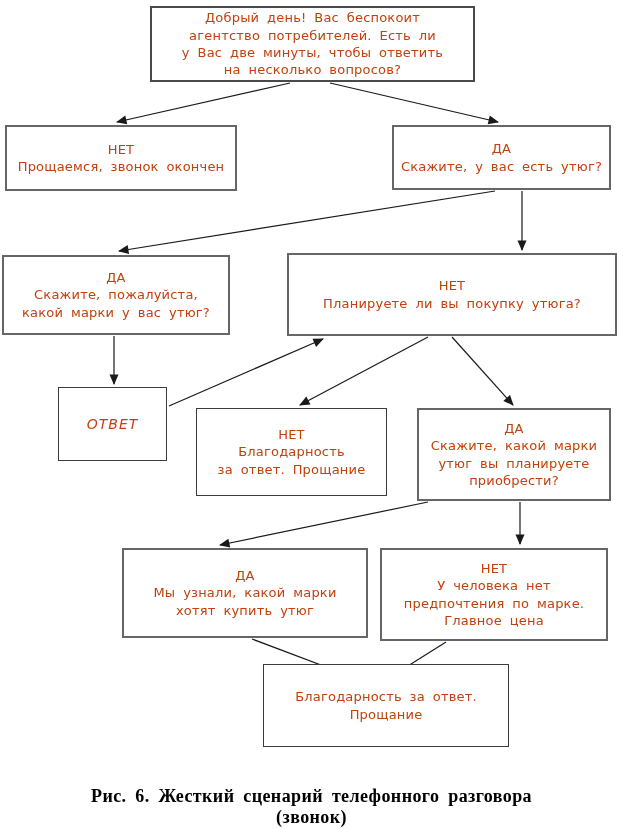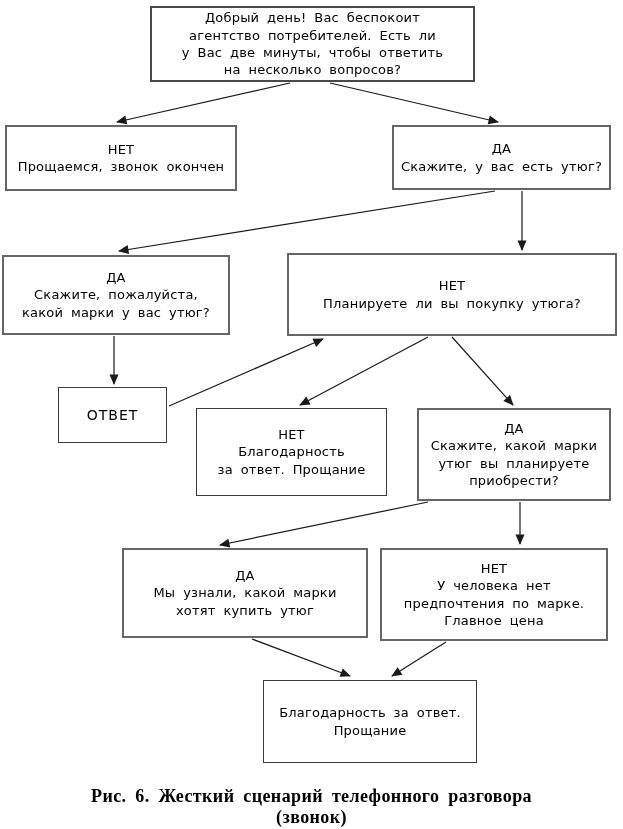--- a/index.html
+++ b/index.html
@@ -27,40 +27,40 @@
     display: flex;
     align-items: center;
     justify-content: center;
     box-sizing: border-box;
     text-align: center;
   }
   .node .label {
     white-space: pre-line;
     font-size: 13px;
     line-height: 1.33;
-    color: #000000;
+    color: #c2410c;
     letter-spacing: 0.2px;
     word-spacing: 3.5px;
     padding: 8px 4px;
   }
   .b2 { border: 2px solid #666666; }
   .b1 { border: 1px solid #3c3c3c; }
 
   
   #n-greeting            { left:150px; top:6px;   width:325px; height:76px; border:2px solid #4a4a4a; }
   #n-no-end-call         { left:5px;   top:125px; width:232px; height:66px; }
   #n-yes-have-iron       { left:392px; top:125px; width:219px; height:65px; }
   #n-yes-which-brand     { left:2px;   top:255px; width:228px; height:80px; }
   #n-no-planning-purchase{ left:287px; top:253px; width:330px; height:83px; }
-  #n-answer              { left:58px;  top:387px; width:109px; height:56px; }
+  #n-answer              { left:58px;  top:387px; width:109px; height:74px;font-style:italic; }
   #n-no-thanks-goodbye   { left:196px; top:408px; width:191px; height:88px; }
   #n-yes-planned-brand   { left:417px; top:408px; width:194px; height:93px; }
   #n-yes-learned-brand   { left:122px; top:548px; width:246px; height:90px; }
   #n-no-price-matters    { left:380px; top:548px; width:228px; height:93px; }
-  #n-final-thanks        { left:263px; top:680px; width:214px; height:83px; }
+  #n-final-thanks        { left:263px; top:664px; width:246px; height:83px; }
 
   #n-answer .label { font-size: 14px; letter-spacing: 1px; }
 
   .caption {
     position: absolute;
     left: 0; top: 786px;
     width: 623px;
     text-align: center;
     font-family: "Liberation Serif", "DejaVu Serif", serif;
     font-weight: bold;

